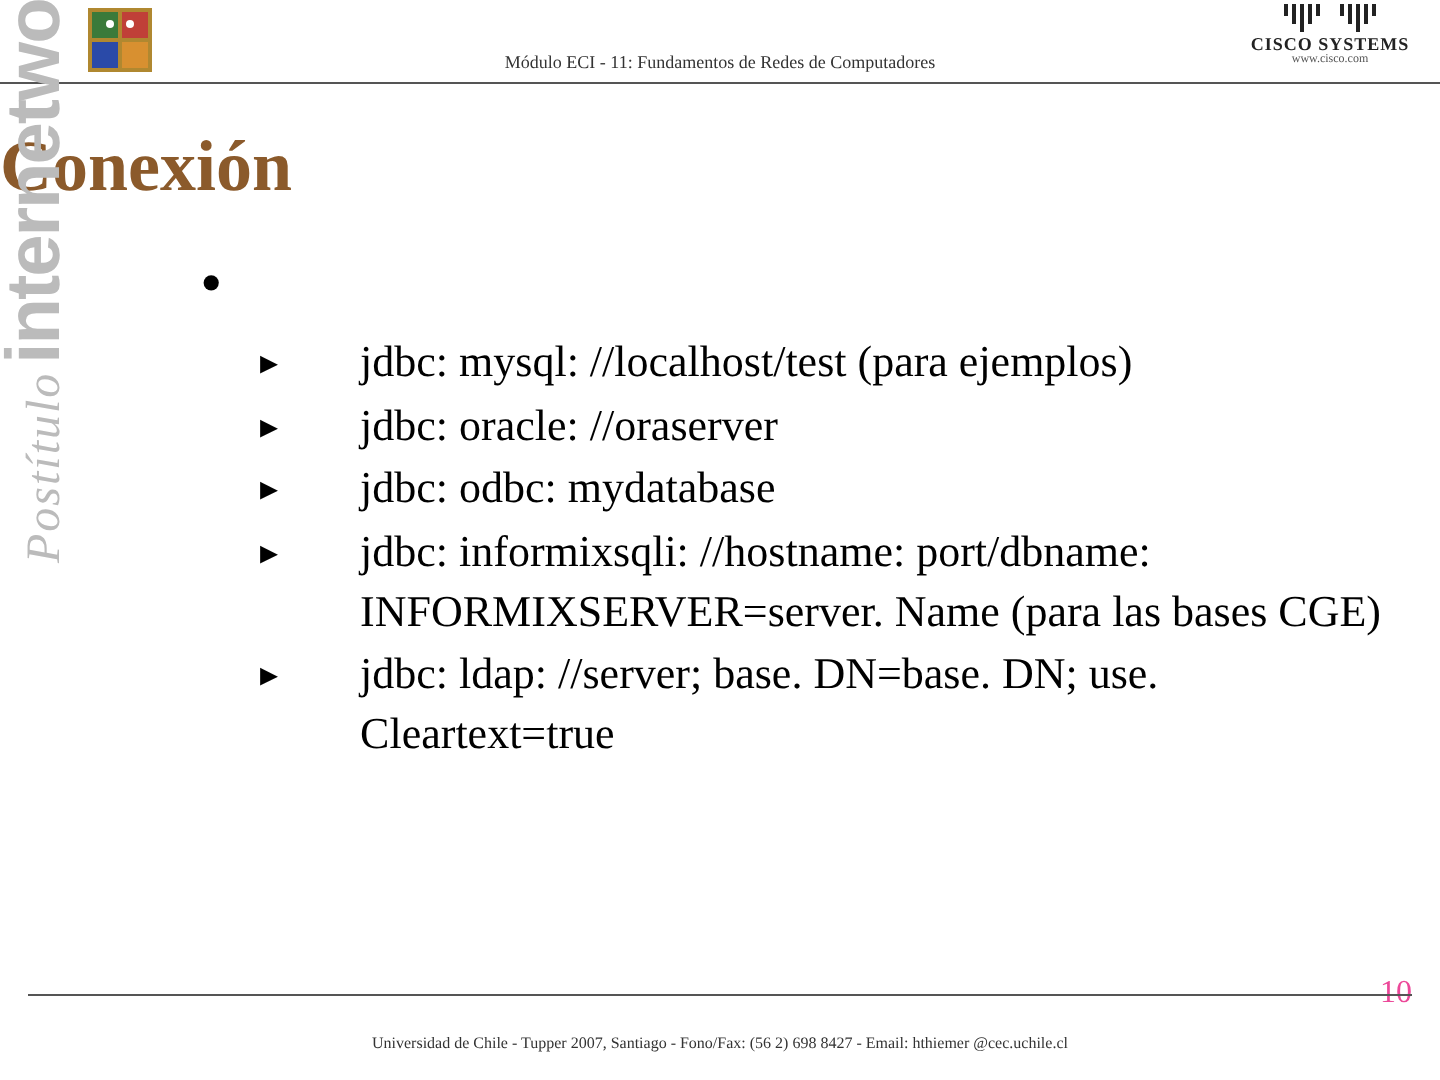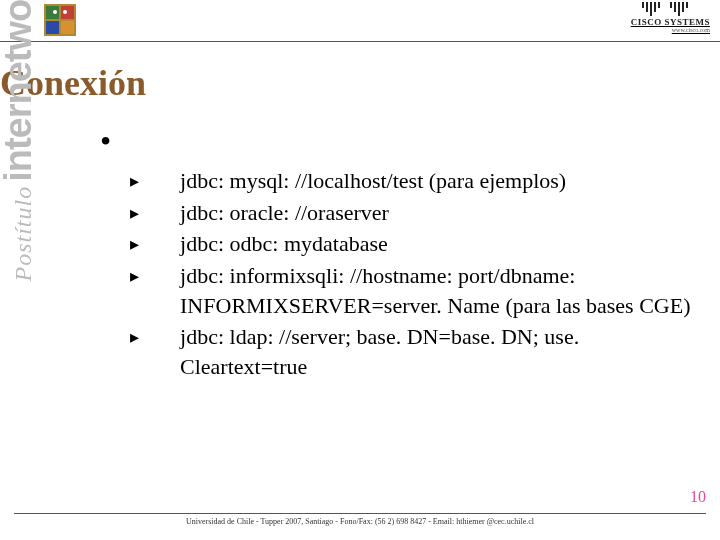--- a/index.html
+++ b/index.html
@@ -22,22 +22,21 @@
     top: 4px;
     width: 32px;
     height: 32px;
   }
   .logo-left svg { width: 32px; height: 32px; }
   .logo-right {
     position: absolute;
     right: 10px;
     top: 2px;
     width: 90px;
-    text-align: right;
-    text-decoration: underline;
+    text-align: center;
   }
   .logo-right .bars {
     display: flex;
     justify-content: center;
     gap: 2px;
     margin-bottom: 1px;
   }
   .logo-right .bar {
     width: 2px;
     background: #222;
@@ -141,39 +140,40 @@
   }
   .footer {
     position: absolute;
     left: 0;
     right: 0;
     bottom: 14px;
     text-align: center;
     font-size: 8px;
     color: #333;
     border-top: 1px solid #555;
-    padding-top: 3px;
+    padding-top: 19px;
     margin: 0 14px;
   }
 </style>
 </head>
 <body>
 
 <div class="header">
   <div class="logo-left">
     <svg viewBox="0 0 32 32">
       <rect x="0" y="0" width="32" height="32" fill="#b08830"></rect>
       <rect x="2" y="2" width="13" height="13" fill="#3a7a3a"></rect>
       <rect x="17" y="2" width="13" height="13" fill="#c04038"></rect>
       <rect x="2" y="17" width="13" height="13" fill="#2a4aa8"></rect>
       <rect x="17" y="17" width="13" height="13" fill="#d89030"></rect>
       <circle cx="11" cy="8" r="2" fill="#fff"></circle>
       <circle cx="21" cy="8" r="2" fill="#fff"></circle>
     </svg>
   </div>
+  <div class="module-text">Módulo ECI - 11: Fundamentos de Redes de Computadores</div>
   <div class="logo-right">
     <div class="bars">
       <div class="bar" style="height:6px"></div>
       <div class="bar" style="height:10px"></div>
       <div class="bar" style="height:14px"></div>
       <div class="bar" style="height:10px"></div>
       <div class="bar" style="height:6px"></div>
       <div style="width:6px"></div>
       <div class="bar" style="height:6px"></div>
       <div class="bar" style="height:10px"></div>

